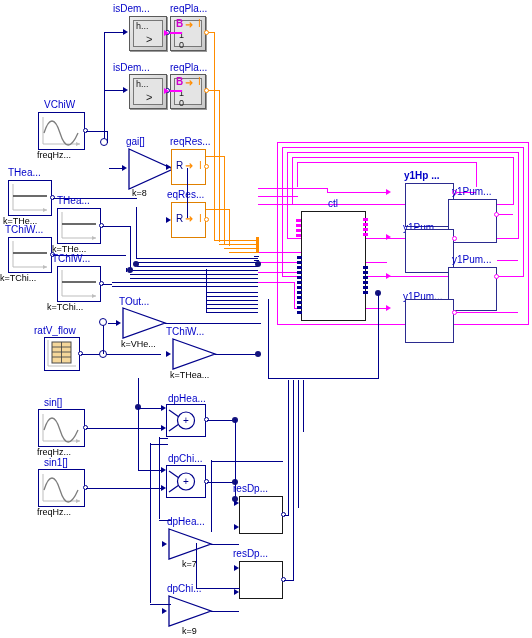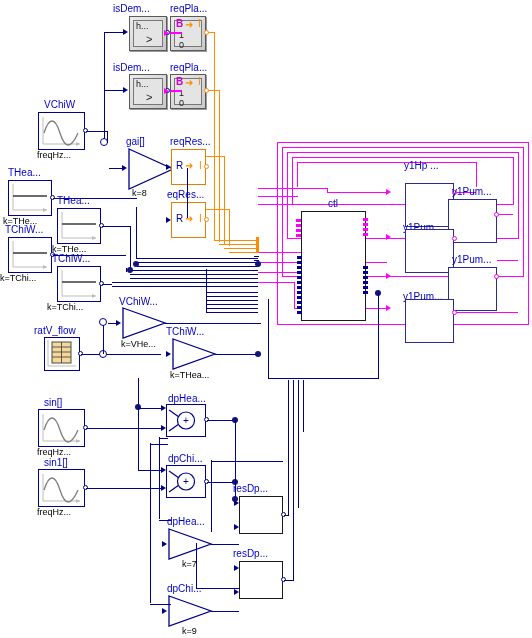--- a/index.html
+++ b/index.html
@@ -363,21 +363,21 @@
       <line x1="7" y1="19" x2="26" y2="19" stroke="#4a4a4a" stroke-width="0.9"></line>
       <line x1="16.5" y1="4" x2="16.5" y2="25" stroke="#4a4a4a" stroke-width="0.9"></line>
     </svg>
   </div>
   <div class="port" style="left:78px;top:351px;"></div>
   <div class="w wh" style="left:81px;top:353.5px;width:80px;"></div>
   <div class="ring" style="left:99px;top:350px;"></div>
   <div class="w wv" style="left:103px;top:322px;height:32px;"></div>
   <div class="ring" style="left:99px;top:318px;"></div>
 
-  <div class="lbl" style="left:119px;top:296px;">VChiW...</div>
+  <div class="lbl" style="left:119px;top:296px;">TOut...</div>
   <div class="tri" style="left:122px;top:307px;">
     <svg width="44" height="32" viewBox="0 0 44 32">
       <polygon points="1,1 43,16 1,31" fill="#ffffff" stroke="#00008b" stroke-width="1.3"></polygon>
     </svg>
   </div>
   <div class="lbl k" style="left:121px;top:339px;">k=VHe...</div>
   <div class="w wh" style="left:108px;top:322.5px;width:9px;"></div>
   <div class="arrw" style="left:116px;top:319.9px;"></div>
   <div class="w wh" style="left:165px;top:322.5px;width:96px;"></div>
 
@@ -424,21 +424,21 @@
   </div>
   <div class="dot" style="left:375px;top:290px;"></div>
   <div class="w wv" style="left:377.5px;top:293px;height:86px;"></div>
   <div class="w wh" style="left:268px;top:377.5px;width:110px;"></div>
 
   <div class="m" style="left:296px;top:219px;width:5px;height:2.5px;"></div>
   <div class="m" style="left:296px;top:224px;width:5px;height:2.5px;"></div>
   <div class="m" style="left:296px;top:229px;width:5px;height:2.5px;"></div>
   <div class="m" style="left:296px;top:234px;width:5px;height:2.5px;"></div>
 
-  <div class="lbl" style="left:404px;top:160px;">y1Hp  ...</div>
+  <div class="lbl" style="left:404px;top:170px;font-weight:bold;">y1Hp  ...</div>
   <div class="blk pbox" style="left:405px;top:183px;width:49px;height:44px;"></div>
   <div class="portm" style="left:452px;top:190px;"></div>
 
   <div class="lbl" style="left:452px;top:186px;">y1Pum...</div>
   <div class="blk pbox" style="left:448px;top:199px;width:49px;height:44px;"></div>
   <div class="portm" style="left:494px;top:212px;"></div>
 
   <div class="lbl" style="left:403px;top:222px;">y1Pum...</div>
   <div class="blk pbox" style="left:405px;top:229px;width:49px;height:44px;"></div>
   <div class="portm" style="left:452px;top:236px;"></div>

